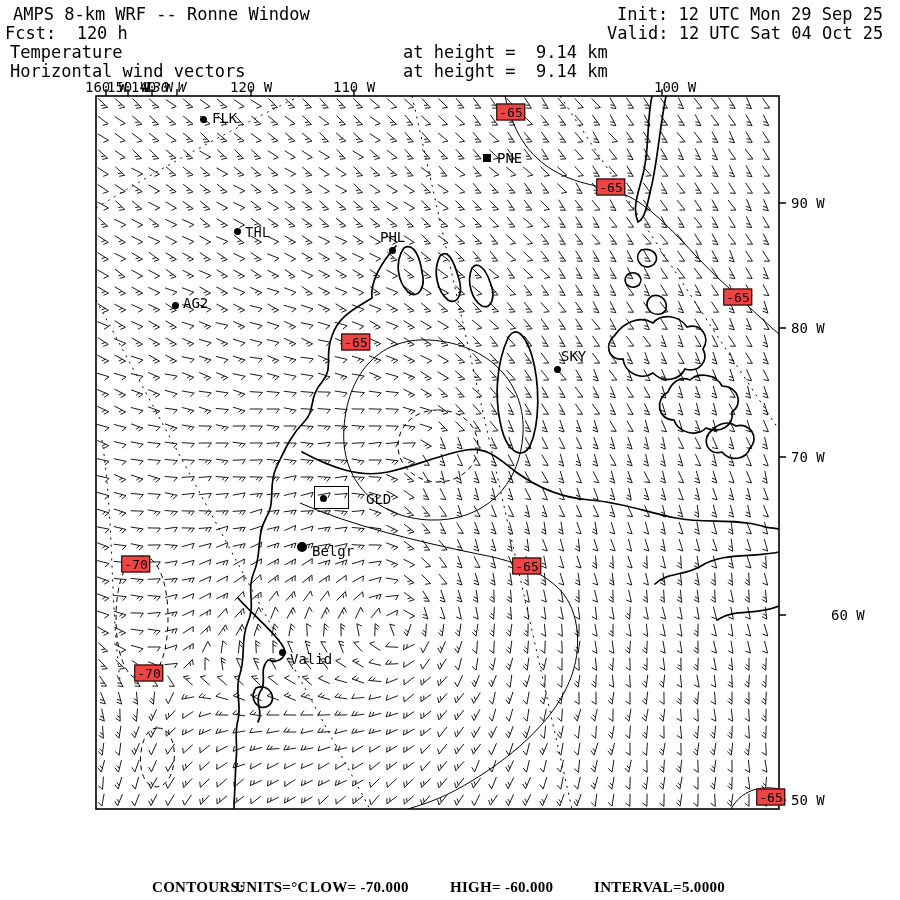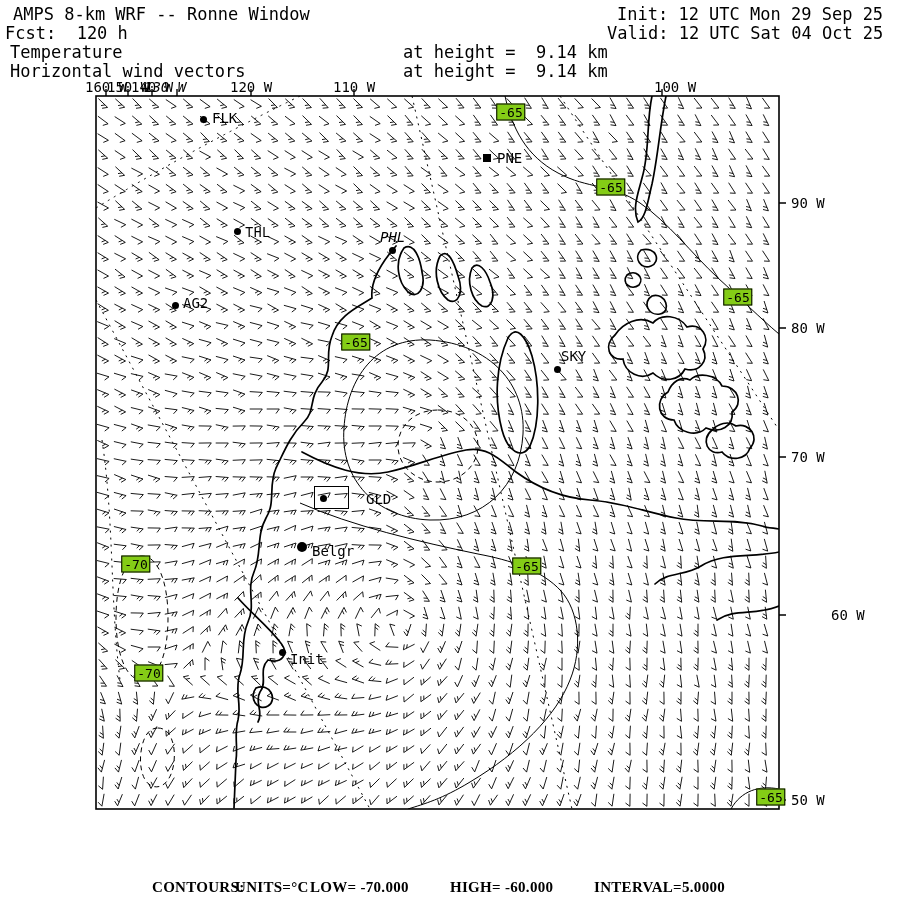--- a/index.html
+++ b/index.html
@@ -1,21 +1,21 @@
 <!DOCTYPE html>
 <html><head>
 <meta charset="utf-8">
 <style>
   html,body{margin:0;padding:0;background:#fff}
   body{width:900px;height:900px;position:relative;overflow:hidden;
        font-family:"DejaVu Sans Mono",monospace;color:#000}
   .hdr{position:absolute;font-size:17px;line-height:16px;white-space:pre}
   .axlab{position:absolute;font-size:14px;white-space:pre}
   .clab{position:absolute;transform:translate(-50%,-50%);font-size:13px;line-height:13px;
-        background:#84cc16;border:1px solid #000;padding:1px 2px;white-space:pre}
+        background:#ef4444;border:1px solid #000;padding:1px 2px;white-space:pre}
   .stlab{position:absolute;font-size:14px;transform:translateY(-50%);white-space:pre}
   .marker{position:absolute;background:#000}
   .marker.dot,.marker.dot-large,.marker.dot-boxed{border-radius:50%}
   .stbox{position:absolute;border:1px solid #000}
   .footseg{position:absolute;font-family:"Liberation Serif",serif;font-size:15px;
            font-weight:600;letter-spacing:.3px;white-space:pre}
   svg{position:absolute;left:0;top:0}
 </style>
 </head>
 <body>
@@ -101,30 +101,30 @@
 <div id="overlay">
     <div class="marker dot" style="left: 199.5px; top: 115.5px; width: 7px; height: 7px;"></div>
     <div class="stlab" style="left: 212px; top: 118px;">FLK</div>
     <div class="marker square" style="left: 483px; top: 154px; width: 8px; height: 8px;"></div>
     <div class="stlab" style="left: 497px; top: 158px;">PNE</div>
     <div class="marker dot" style="left: 233.5px; top: 227.5px; width: 7px; height: 7px;"></div>
     <div class="stlab" style="left: 245px; top: 233px; font-family: Liberation Mono, monospace;">THL</div>
     <div class="marker dot" style="left: 171.5px; top: 301.5px; width: 7px; height: 7px;"></div>
     <div class="stlab" style="left: 183px; top: 303px;">AG2</div>
     <div class="marker dot" style="left: 388.5px; top: 246.5px; width: 7px; height: 7px;"></div>
-    <div class="stlab" style="left: 380px; top: 237px; font-style: italic;">PHL</div>
+    <div class="stlab" style="left: 380px; top: 237px;">PHL</div>
     <div class="marker dot" style="left: 553.5px; top: 365.5px; width: 7px; height: 7px;"></div>
     <div class="stlab" style="left: 561px; top: 356px;">SKY</div>
     <div class="marker dot-boxed" style="left: 319.5px; top: 494.5px; width: 7px; height: 7px;"></div>
     <div class="stbox" style="left: 314px; top: 486px; width: 33px; height: 21px;"></div>
     <div class="stlab" style="left: 366px; top: 499px;">GLD</div>
     <div class="marker dot-large" style="left: 297px; top: 542px; width: 10px; height: 10px;"></div>
     <div class="stlab" style="left: 312px; top: 551px;">Belgr</div>
     <div class="marker dot" style="left: 278.5px; top: 648.5px; width: 7px; height: 7px;"></div>
-    <div class="stlab" style="left: 290px; top: 659px;">Init</div>
+    <div class="stlab" style="left: 290px; top: 659px;">Valid</div>
     <div class="clab" style="left: 511px; top: 112px;">-65</div>
     <div class="clab" style="left: 611px; top: 187px;">-65</div>
     <div class="clab" style="left: 738px; top: 297px;">-65</div>
     <div class="clab" style="left: 356px; top: 342px;">-65</div>
     <div class="clab" style="left: 527px; top: 566px;">-65</div>
     <div class="clab" style="left: 136px; top: 564px;">-70</div>
     <div class="clab" style="left: 149px; top: 673px;">-70</div>
     <div class="clab" style="left: 771px; top: 797px;">-65</div>
   </div>
 

